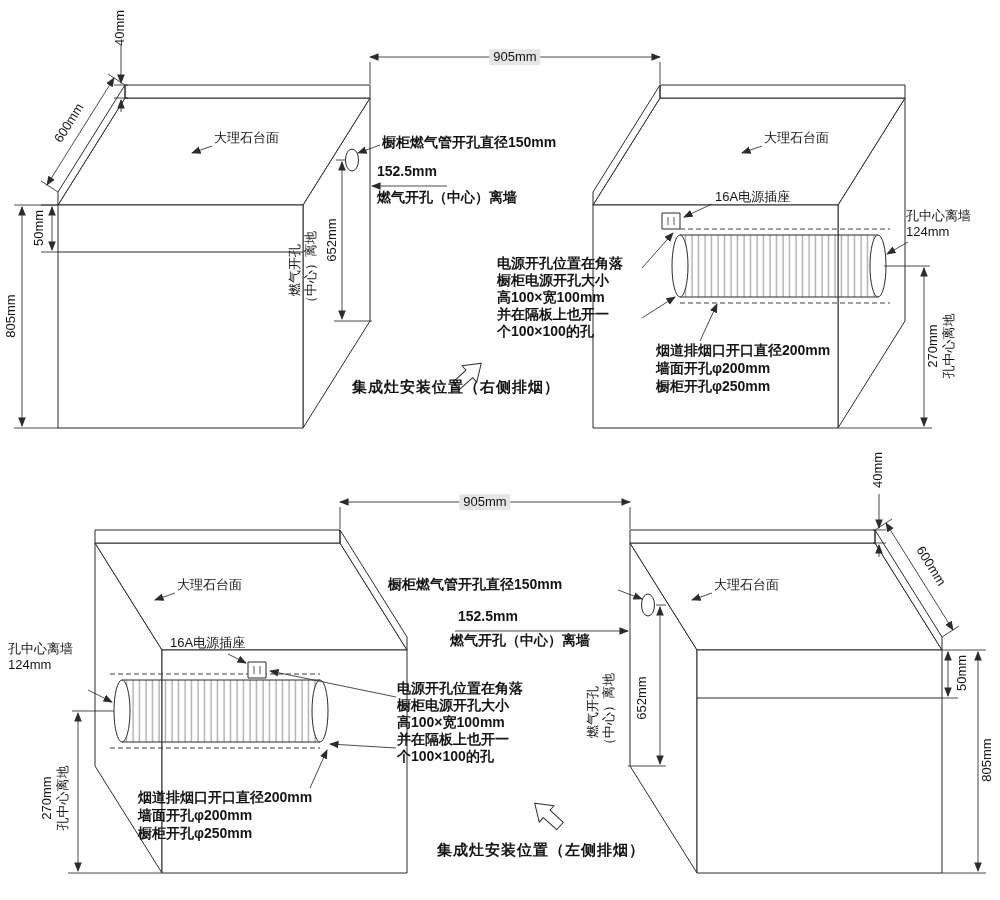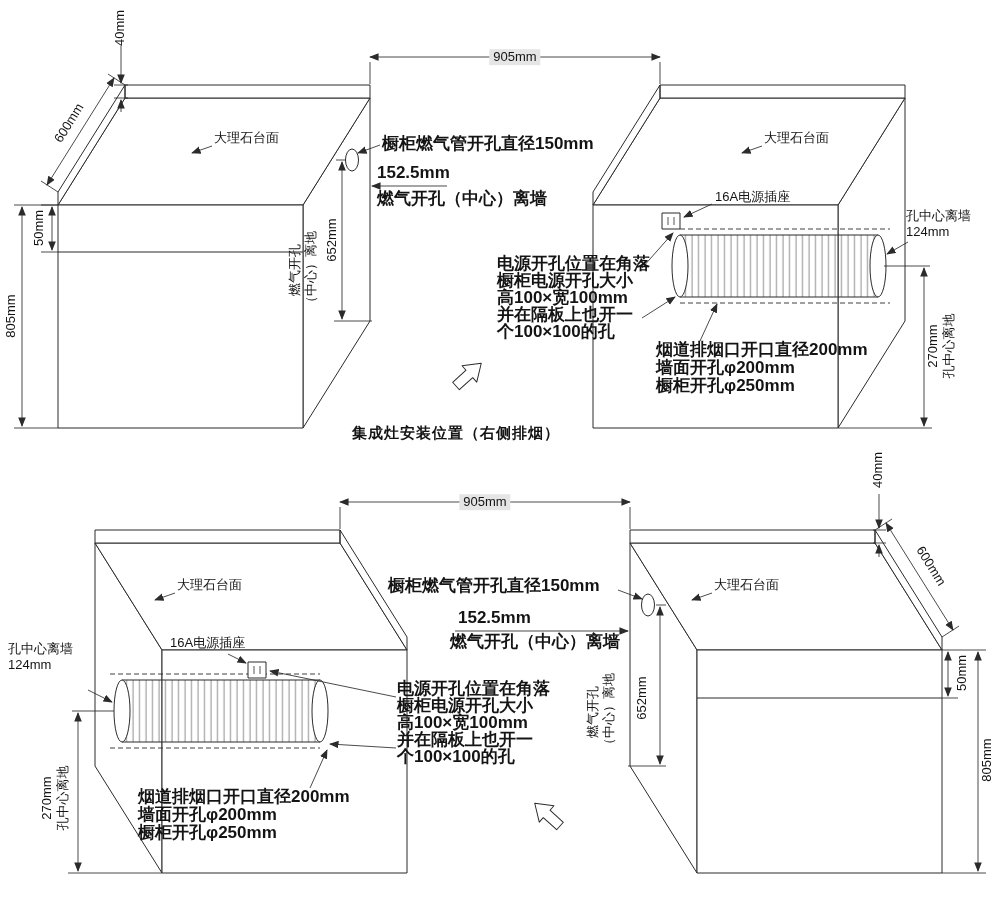--- a/index.html
+++ b/index.html
@@ -5,21 +5,21 @@
   html,body{margin:0;padding:0;background:#fff}
   .canvas{position:relative;width:1000px;height:900px;background:#fff;overflow:hidden;
           font-family:"Liberation Sans","DejaVu Sans",sans-serif;color:#141414}
   svg.art{position:absolute;left:0;top:0}
   .face{fill:#ffffff;stroke:#2b2b2b;stroke-width:1;stroke-linejoin:round}
   .ln{fill:none;stroke:#2b2b2b;stroke-width:1}
   .thin{fill:none;stroke:#2b2b2b;stroke-width:0.8}
   .dash{fill:none;stroke:#2b2b2b;stroke-width:0.9;stroke-dasharray:5 3}
   .dimg line,.dimg path{fill:none;stroke:#2b2b2b;stroke-width:0.85}
   .lbl{position:absolute;font-size:13px;line-height:1.2;white-space:nowrap}
-  .b{font-weight:bold;font-size:17px}
+  .b{font-weight:bold;font-size:14px}
   .cap{font-weight:bold;font-size:15px;letter-spacing:1px}
   .ctr{transform:translate(-50%,-50%)}
   .v{transform:translate(-50%,-50%) rotate(-90deg)}
   .r58l{transform:translate(-50%,-50%) rotate(-58deg)}
   .r58r{transform:translate(-50%,-50%) rotate(58deg)}
   .vblock{display:flex;flex-direction:column;text-align:center;
           transform:translate(-50%,-50%) rotate(-90deg)}
   .bg{background:#e5e5e5;padding:0 4px}
   .lh17 div{line-height:17px}
   .lh18 div{line-height:18px}
@@ -176,21 +176,21 @@
   <div>橱柜电源开孔大小</div>
   <div>高100×宽100mm</div>
   <div>并在隔板上也开一</div>
   <div>个100×100的孔</div>
 </div>
 <div class="lbl b lh18" style="left:656px;top:341px">
   <div>烟道排烟口开口直径200mm</div>
   <div>墙面开孔φ200mm</div>
   <div>橱柜开孔φ250mm</div>
 </div>
-<div class="lbl cap" style="left:352px;top:424px">集成灶安装位置（右侧排烟）</div>
+<div class="lbl cap" style="left:352px;top:378px">集成灶安装位置（右侧排烟）</div>
 
 <div class="lbl ctr bg" style="left:485px;top:502px">905mm</div>
 <div class="lbl v" style="left:878px;top:470px">40mm</div>
 <div class="lbl r58r" style="left:931px;top:566px">600mm</div>
 <div class="lbl v" style="left:962px;top:673px">50mm</div>
 <div class="lbl v" style="left:987px;top:760px">805mm</div>
 <div class="lbl" style="left:177px;top:577px">大理石台面</div>
 <div class="lbl" style="left:714px;top:577px">大理石台面</div>
 <div class="lbl" style="left:170px;top:635px">16A电源插座</div>
 <div class="lbl lh16" style="left:8px;top:641px">
@@ -214,14 +214,15 @@
   <div>（中心）离地</div>
 </div>
 <div class="lbl v" style="left:642px;top:698px">652mm</div>
 <div class="lbl b lh17" style="left:397px;top:680px">
   <div>电源开孔位置在角落</div>
   <div>橱柜电源开孔大小</div>
   <div>高100×宽100mm</div>
   <div>并在隔板上也开一</div>
   <div>个100×100的孔</div>
 </div>
+<div class="lbl cap" style="left:437px;top:841px">集成灶安装位置（左侧排烟）</div>
 
 </div>
 
 </body></html>

